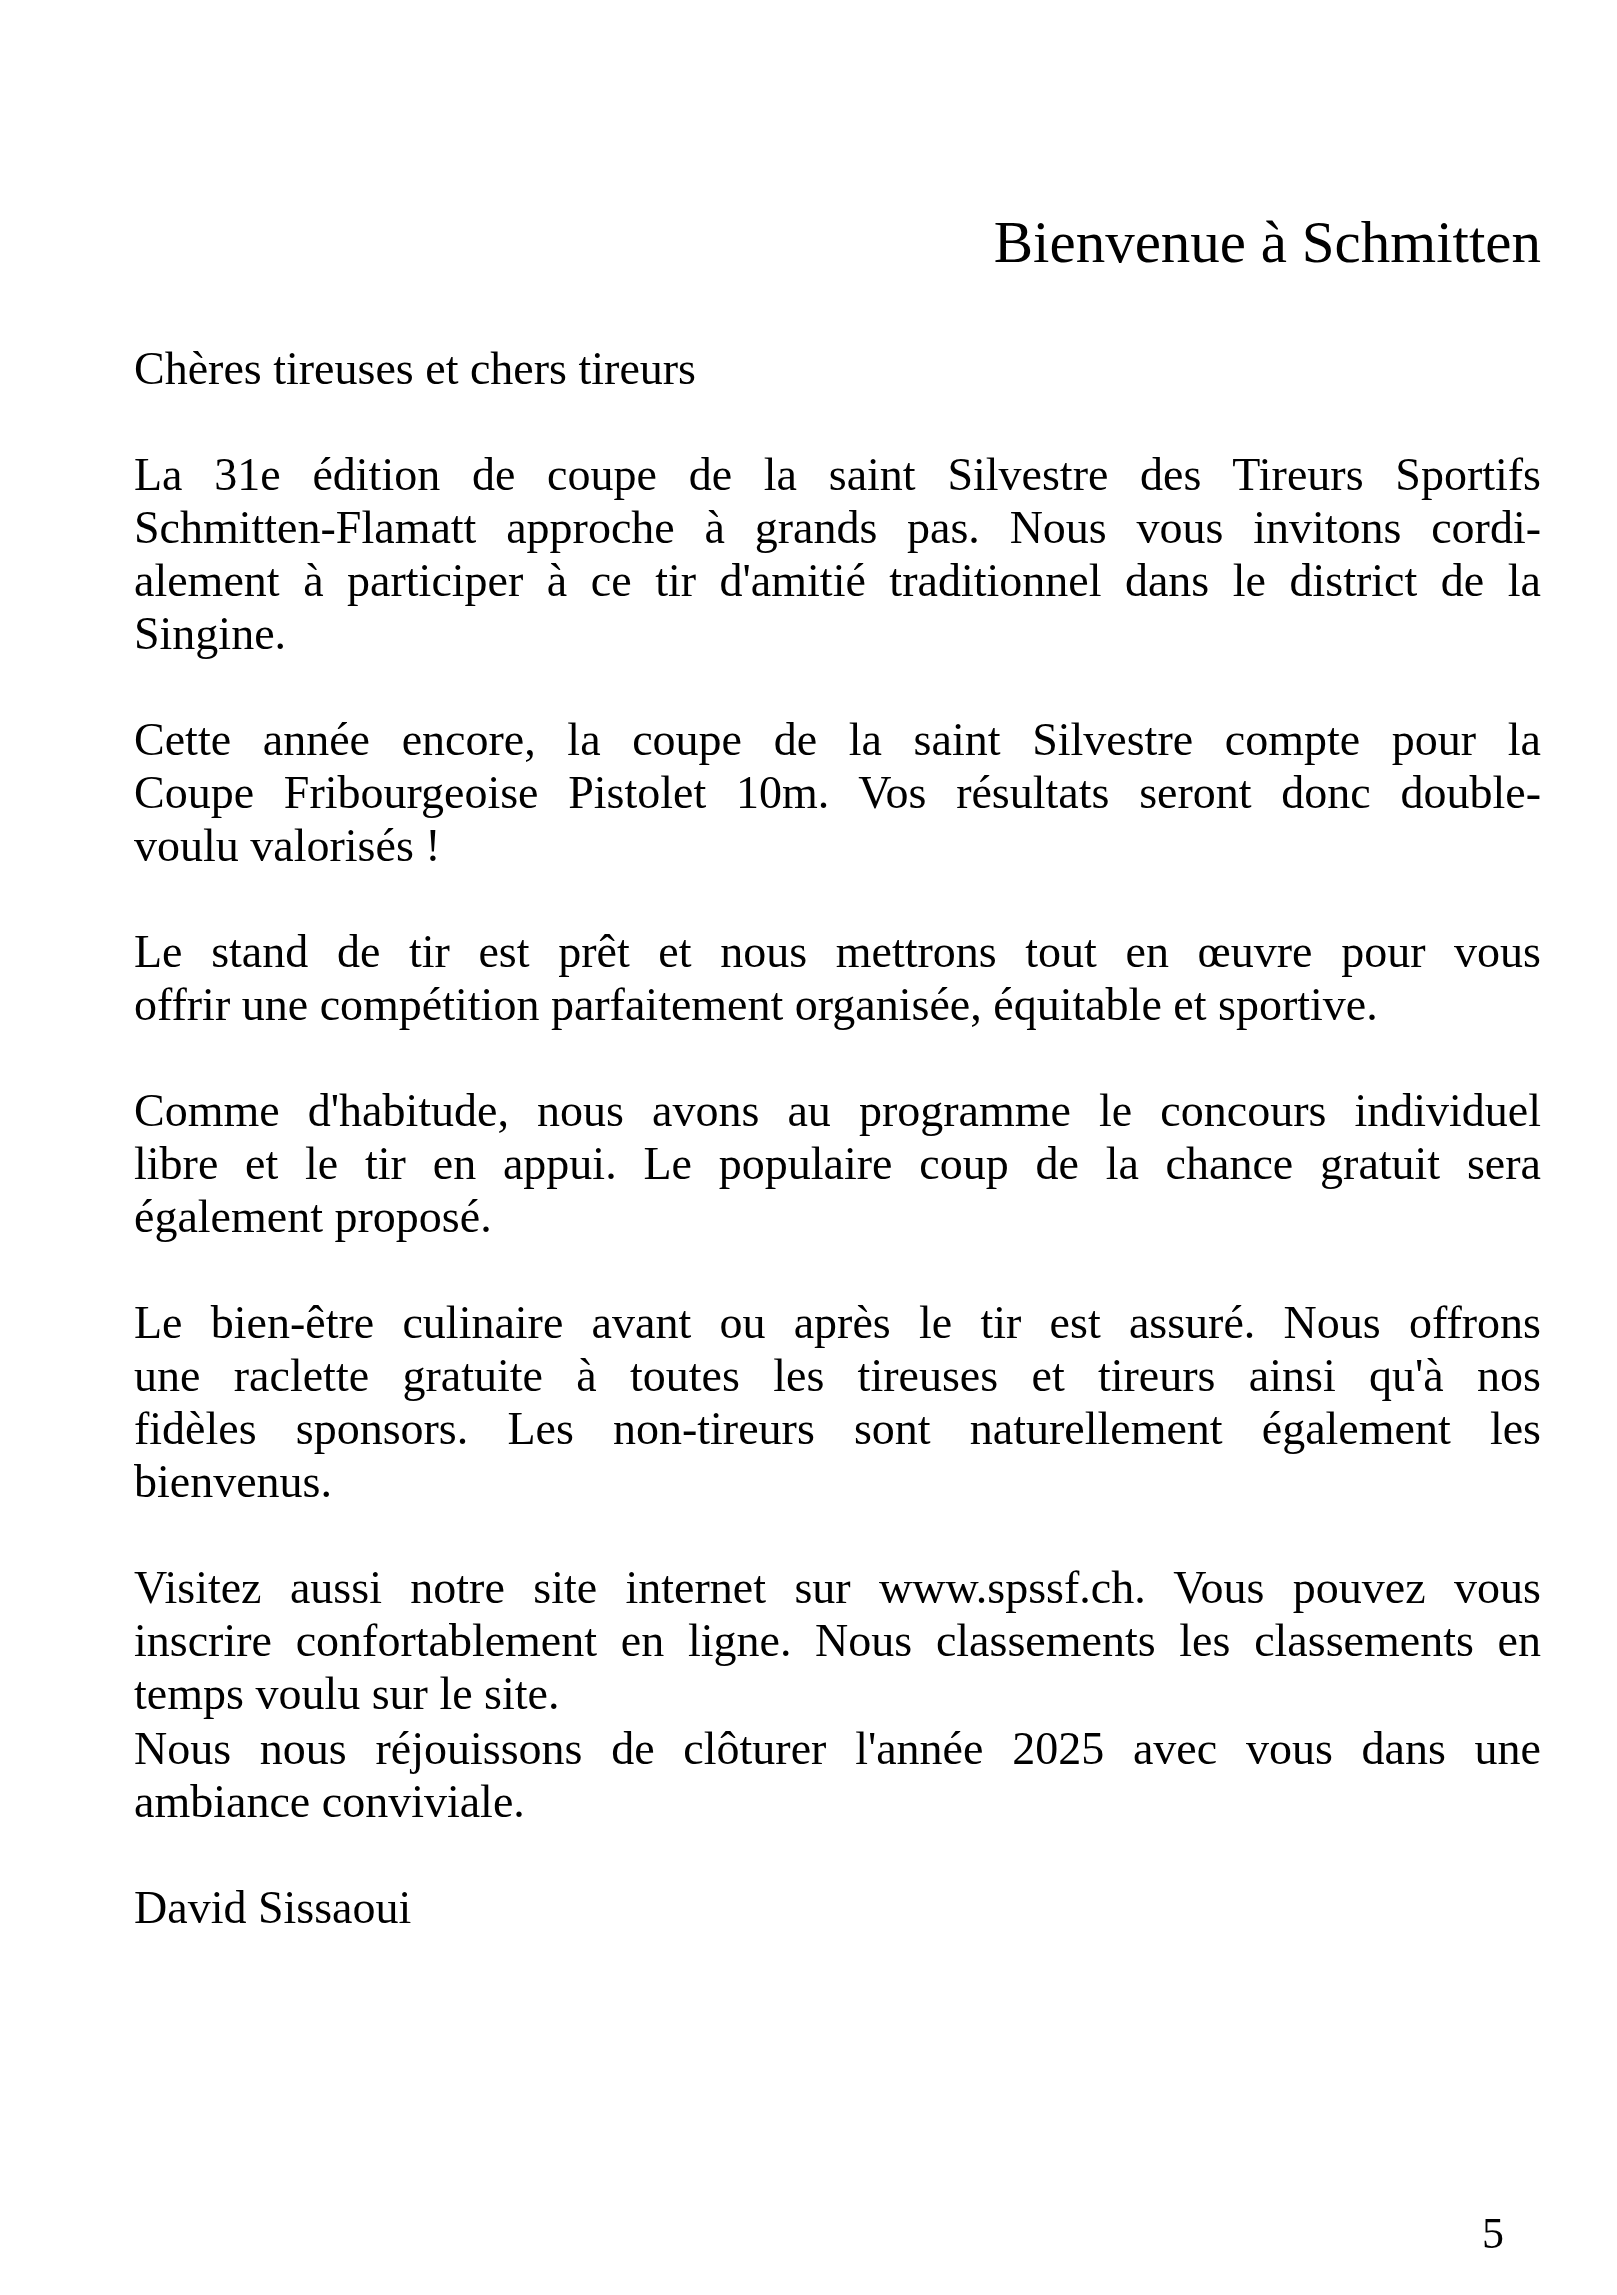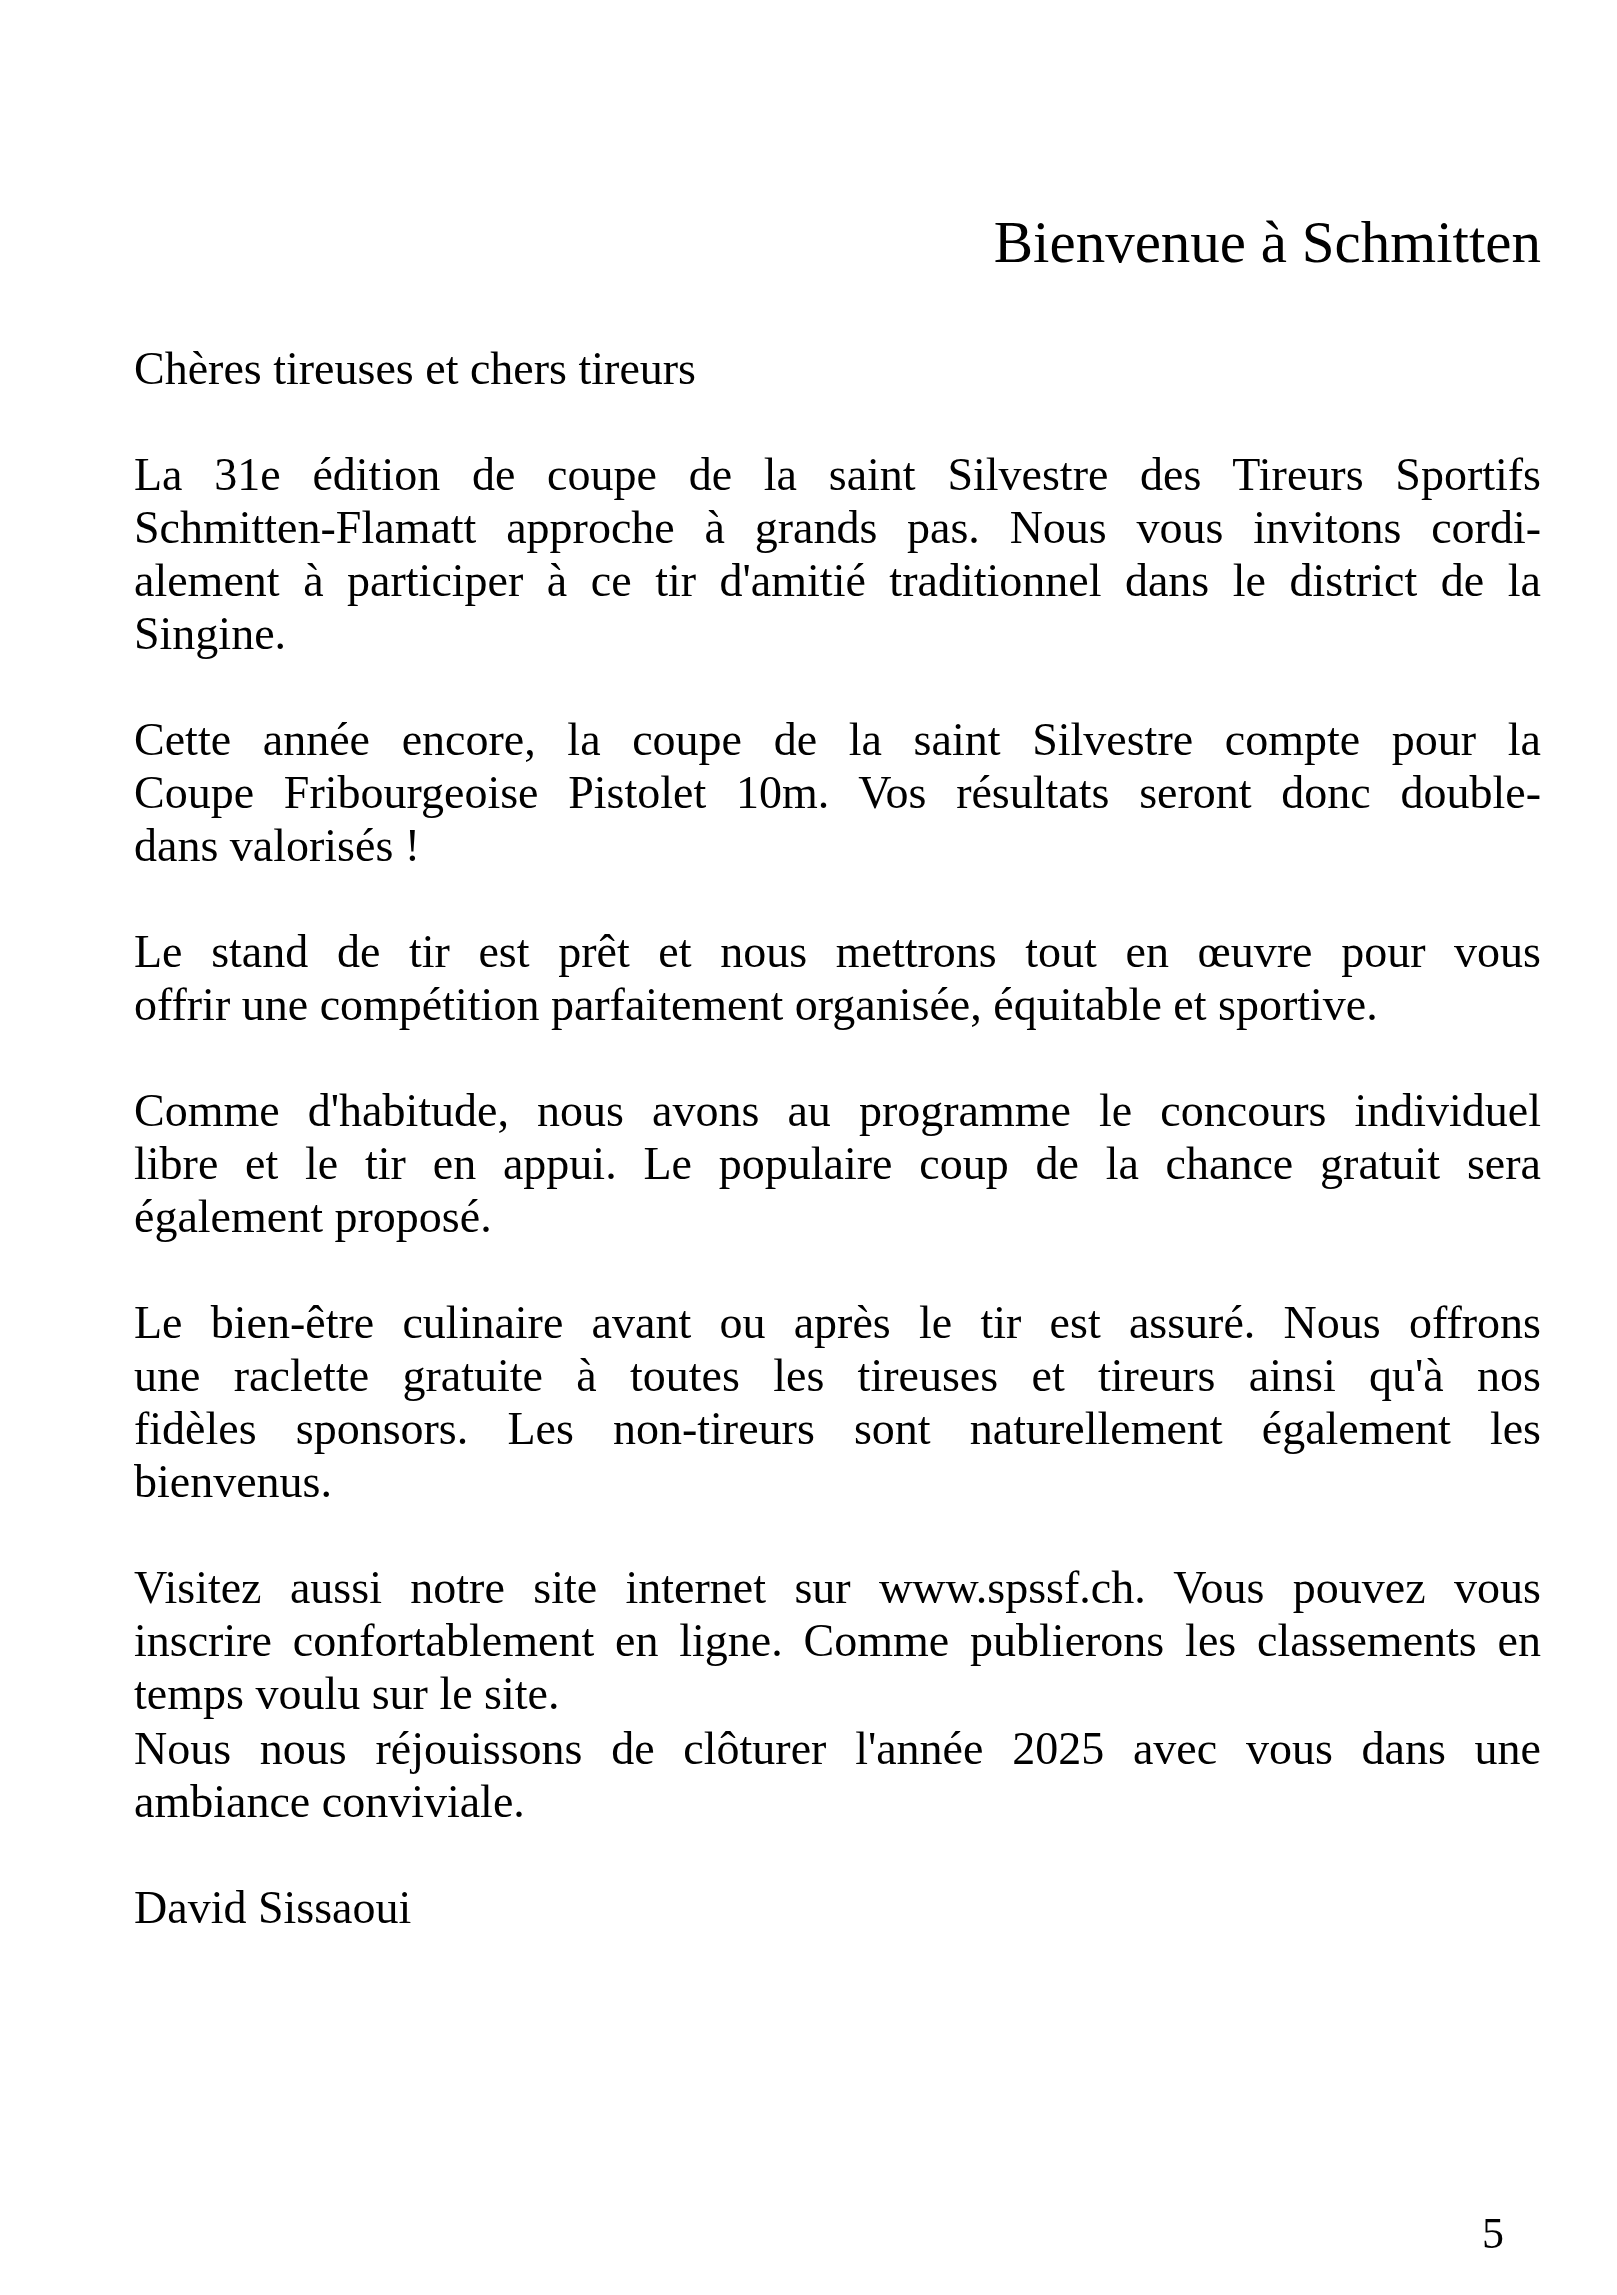--- a/index.html
+++ b/index.html
@@ -68,40 +68,40 @@
         </div>
         <div class="block">
           <div class="line just">La 31e édition de coupe de la saint Silvestre  des Tireurs Sportifs</div>
           <div class="line just">Schmitten-Flamatt approche à grands pas. Nous vous invitons cordi-</div>
           <div class="line just">alement à participer à ce tir d'amitié traditionnel dans le district de la</div>
           <div class="line">Singine.</div>
         </div>
         <div class="block">
           <div class="line just">Cette année encore, la coupe de la saint Silvestre compte pour la</div>
           <div class="line just">Coupe Fribourgeoise Pistolet 10m. Vos résultats seront donc double-</div>
-          <div class="line">dans valorisés !</div>
+          <div class="line">voulu valorisés !</div>
         </div>
         <div class="block">
           <div class="line just">Le stand de tir est prêt et nous mettrons tout en œuvre pour vous</div>
           <div class="line">offrir une compétition parfaitement organisée, équitable et sportive.</div>
         </div>
         <div class="block">
           <div class="line just">Comme d'habitude, nous avons au programme le concours individuel</div>
           <div class="line just">libre et le tir en appui. Le populaire coup de la chance gratuit sera</div>
           <div class="line">également proposé.</div>
         </div>
         <div class="block">
           <div class="line just">Le bien-être culinaire avant ou après le tir est assuré. Nous offrons</div>
           <div class="line just">une raclette gratuite à toutes les tireuses et tireurs ainsi qu'à nos</div>
           <div class="line just">fidèles sponsors. Les non-tireurs sont naturellement également les</div>
           <div class="line">bienvenus.</div>
         </div>
         <div class="block tight">
           <div class="line just">Visitez aussi notre site internet sur www.spssf.ch. Vous pouvez vous</div>
-          <div class="line just">inscrire confortablement en ligne. Comme publierons les classements en</div>
+          <div class="line just">inscrire confortablement en ligne. Nous classements les classements en</div>
           <div class="line">temps voulu sur le site.</div>
         </div>
         <div class="block">
           <div class="line just">Nous nous réjouissons de clôturer l'année 2025 avec vous dans une</div>
           <div class="line">ambiance conviviale.</div>
         </div>
         <div class="block">
           <div class="line">David Sissaoui</div>
         </div>
       </section>

